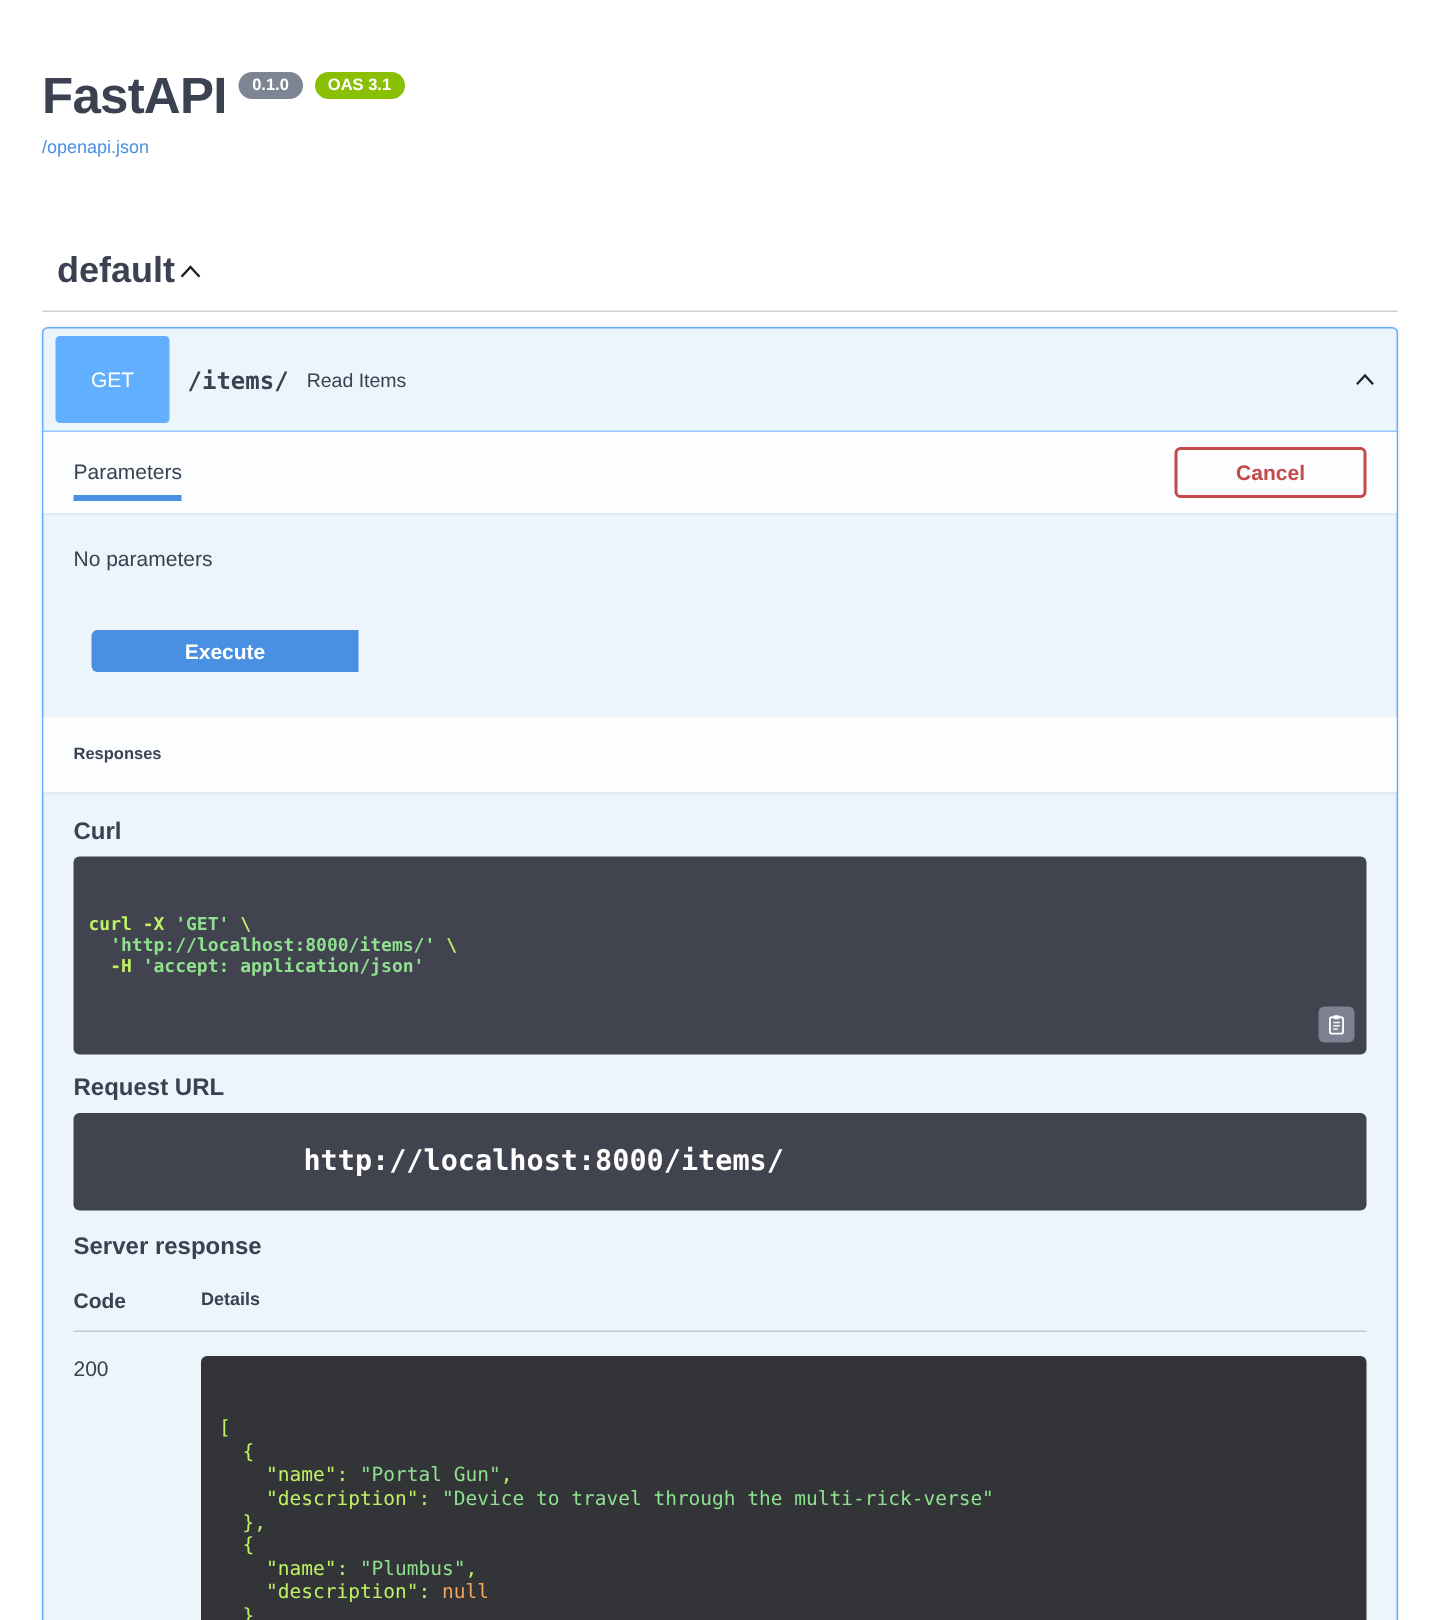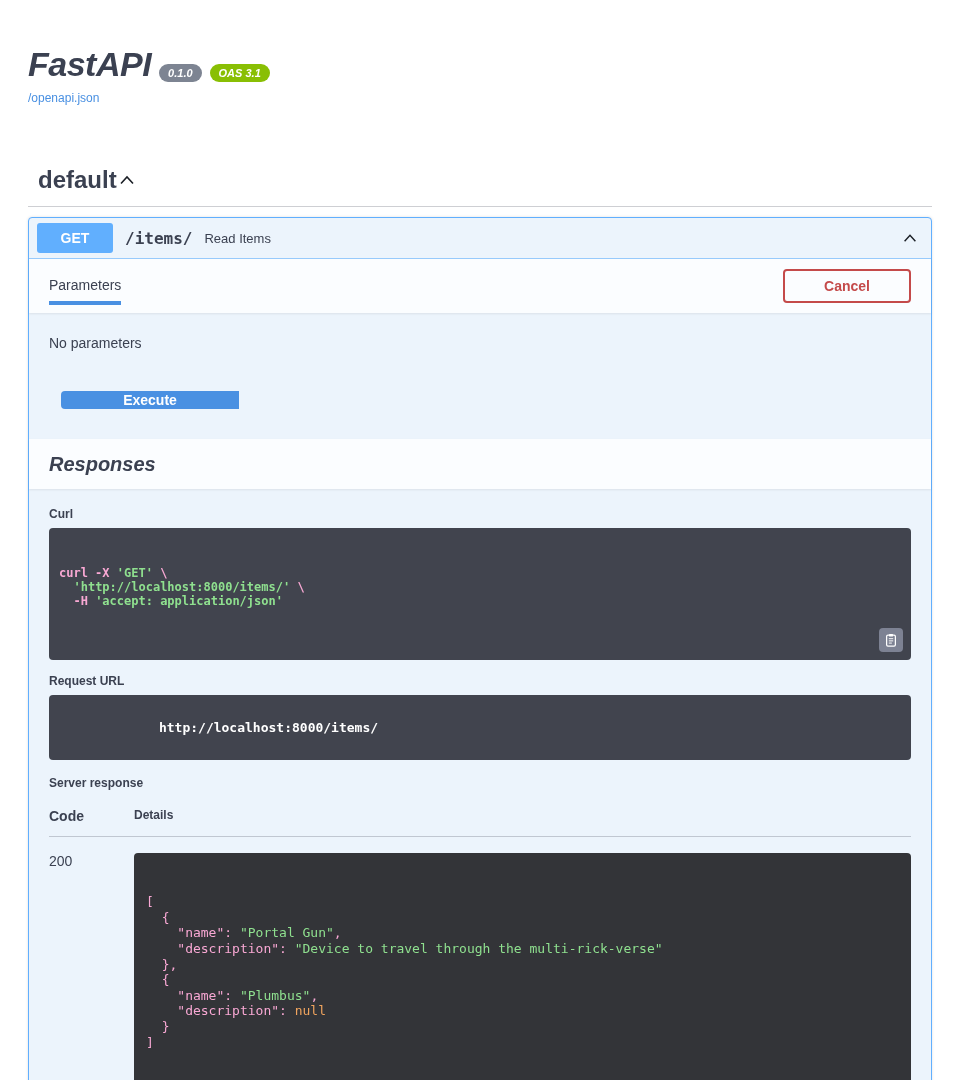--- a/index.html
+++ b/index.html
@@ -17,81 +17,81 @@
     --version-gray:#7d8492;
     --oas-green:#89bf04;
   }
   *{margin:0;padding:0;box-sizing:border-box;}
   html,body{width:960px;height:1080px;overflow:hidden;background:#fff;
     font-family:"Liberation Sans",sans-serif;color:var(--text);}
   .page{width:960px;height:1080px;position:relative;}
 
   
   .info{padding:46px 28px 0 28px;}
-  .title-row{display:flex;align-items:flex-end;gap:8px;font-style:italic;}
+  .title-row{display:flex;align-items:flex-start;gap:8px;}
   .app-title{font-size:34px;font-weight:bold;line-height:36px;letter-spacing:-0.5px;}
   .badge{display:inline-block;font-size:11px;font-weight:bold;color:#fff;
     padding:3px 9px;border-radius:10px;margin-top:2px;line-height:12px;}
   .badge.version{background:var(--version-gray);}
   .badge.oas{background:var(--oas-green);}
   .spec-link{display:inline-block;margin-top:9px;font-size:12px;color:var(--accent-blue);
     text-decoration:none;cursor:pointer;}
 
   
   .tag-section{margin:0 28px;margin-top:52px;}
   .tag-header{display:flex;align-items:center;
     padding:8px 10px 12px 10px;border-bottom:1px solid rgba(59,65,81,.25);cursor:pointer;}
   .tag-title{font-size:24px;font-weight:bold;}
   .chev-btn{background:none;border:none;cursor:pointer;padding:0;display:flex;align-items:center;}
 
   
   .opblock{margin-top:10px;border:1px solid var(--get-blue);border-radius:4px;
     background:var(--opblock-bg);box-shadow:0 0 3px rgba(0,0,0,.12);}
   .opblock-summary{display:flex;align-items:center;gap:12px;padding:5px 12px 5px 8px;
     border-bottom:1px solid rgba(97,175,254,.6);cursor:pointer;}
-  .method-badge{background:var(--get-blue);color:#fff;font-weight:bold;font-size:14px;
-    border-radius:3px;min-width:76px;text-align:center;padding:7px 0;}
+  .method-badge{background:var(--get-blue);color:#fff;font-weight:normal;font-size:14px;
+    border-radius:3px;min-width:76px;text-align:center;padding:21px 0;}
   .op-path{font-family:"DejaVu Sans Mono",monospace;font-weight:bold;font-size:16px;}
   .op-desc{font-size:13px;}
   .opblock-summary .chev-btn{margin-left:auto;}
 
   .section-band{background:var(--band-bg);display:flex;align-items:center;
     justify-content:space-between;padding:8px 20px;min-height:50px;
     box-shadow:0 1px 2px rgba(0,0,0,.08);}
   .tab-item{font-size:14px;font-weight:normal;padding:10px 0 8px 0;
     border-bottom:4px solid var(--accent-blue);cursor:pointer;}
   .cancel-btn{background:transparent;border:2px solid var(--cancel-red);color:var(--cancel-red);
     font-weight:bold;font-size:14px;border-radius:4px;padding:7px 39px;cursor:pointer;
     font-family:"Liberation Sans",sans-serif;}
 
   .params-content{padding:22px 20px 28px 20px;font-size:14px;}
 
   .execute-row{display:flex;padding:12px 32px 30px 32px;}
   .execute-btn{background:var(--accent-blue);color:#fff;font-weight:bold;font-size:14px;
-    border:none;border-radius:4px 0 0 4px;width:178px;height:18px;cursor:pointer;
+    border:none;border-radius:4px 0 0 4px;width:178px;height:28px;cursor:pointer;
     font-family:"Liberation Sans",sans-serif;}
   .clear-btn{background:#fff;color:var(--text);font-weight:bold;font-size:14px;
     border:1px solid #7b7b7b;border-left:none;border-radius:0 4px 4px 0;flex:1;height:34px;
     cursor:pointer;font-family:"Liberation Sans",sans-serif;box-shadow:inset 0 0 0 1px #fff;}
 
-  .responses-band h4{font-size:20px;font-weight:bold;font-style:italic;}
+  .responses-band h4{font-size:11px;font-weight:bold;}
 
   .responses-content{padding:18px 20px 10px 20px;}
-  .block-label{font-size:12px;font-weight:bold;margin-bottom:7px;}
+  .block-label{font-size:16px;font-weight:bold;margin-bottom:7px;}
   .code-block{position:relative;border-radius:4px;color:#fff;
     font-family:"DejaVu Sans Mono",monospace;white-space:pre;overflow:hidden;}
   .code-line{white-space:pre;}
 
   .curl-block{background:var(--code-bg);padding:10px;font-size:12px;font-weight:600;
     line-height:14px;margin-bottom:14px;}
-  .url-block{background:var(--code-bg);padding:10px 16px;font-size:13px;font-weight:bold;
+  .url-block{background:var(--code-bg);padding:10px 16px;font-size:19px;font-weight:bold;
     margin-bottom:16px;line-height:15px;}
   .tok-string{color:var(--tok-green);}
   .tok-null{color:var(--tok-orange);}
-  .tok-plain{color:#f9a8d4;}
+  .tok-plain{color:#bef264;}
 
   .copy-btn{position:absolute;right:8px;bottom:8px;width:24px;height:24px;
     background:var(--gray-btn);border:none;border-radius:4px;cursor:pointer;
     display:flex;align-items:center;justify-content:center;}
 
   .resp-table{margin-top:4px;}
   .resp-table-head{display:flex;border-bottom:1px solid rgba(59,65,81,.25);
     padding-bottom:12px;margin-top:18px;}
   .col-code{width:85px;flex:none;}
   .col-details{flex:1;}

